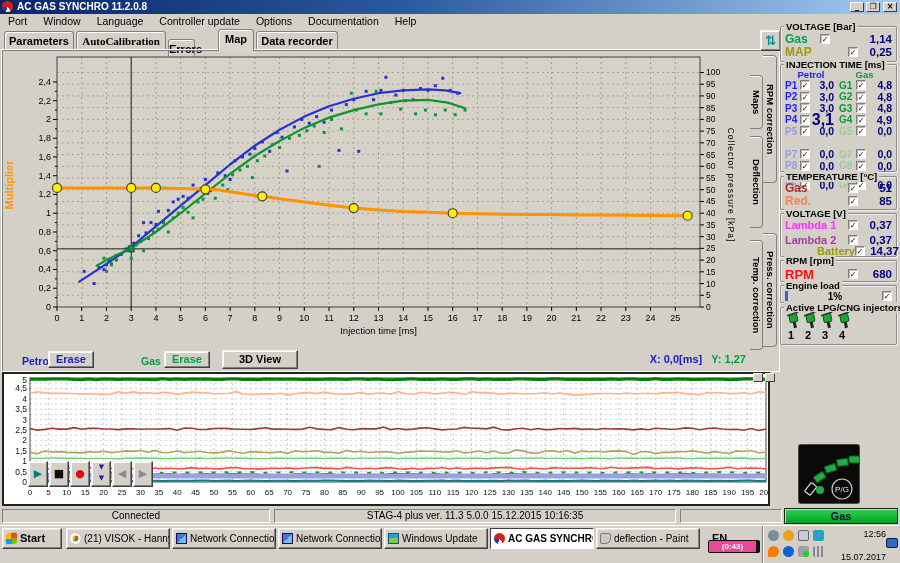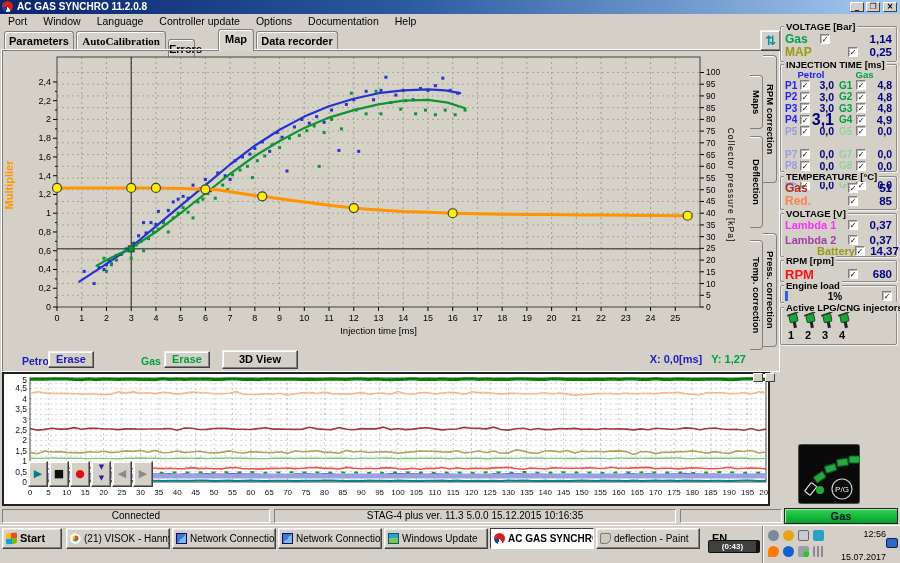--- a/index.html
+++ b/index.html
@@ -577,21 +577,21 @@
 
   <div class="abs" style="left:784px;top:508px;width:114px;height:16px;background:linear-gradient(180deg,#35d055,#00a428);border:1px solid #222;box-shadow:inset 1px 1px 0 #9fe8af;text-align:center;font:bold 11px/14px 'Liberation Sans',sans-serif;color:#013">Gas</div>
 
   <div class="taskbar" id="taskbar">
     <div class="task" style="left:2px;width:60px;font-weight:bold;font-size:11px">
       <span class="ticon" style="background:conic-gradient(#e34f26 0 25%,#7fba00 25% 50%,#00a4ef 50% 75%,#ffb900 75%);border-radius:2px;transform:skewY(-6deg)"></span>
       <span>Start</span>
     </div>
     <span class="abs" style="left:712px;top:6px;font:bold 11px 'Liberation Sans',sans-serif">EN</span>
     <div class="abs" style="left:708px;top:14px;width:52px;height:13px;background:#111;border-radius:2px;padding:1px 4px 1px 1px">
-      <div style="width:100%;height:100%;background:#404040;text-align:center;font:bold 8px/11px 'Liberation Sans',sans-serif;color:#fff">(0:43)</div>
+      <div style="width:100%;height:100%;background:#ec4899;text-align:center;font:bold 8px/11px 'Liberation Sans',sans-serif;color:#fff">(0:43)</div>
     </div>
     <div class="abs" style="left:762px;top:0;width:1px;height:38px;background:#808080;box-shadow:1px 0 0 #fff"></div>
     <div class="abs" style="left:830px;top:4px;width:56px">
       <div class="clockline">12:56</div>
       <div class="clockline" style="margin-top:14px">15.07.2017</div>
     </div>
     <div class="abs" style="left:886px;top:12px;width:12px;height:10px;background:#2a6ad0;border:1px solid #123;border-radius:2px"></div>
   <div class="task" style="left: 66px; width: 104px;"><span class="ticon icon-chrome"></span><span>(21) VISOK - Hannya | ...</span></div>
       <div class="task" style="left: 172px; width: 104px;"><span class="ticon icon-network"></span><span>Network Connections</span></div>
       <div class="task" style="left: 278px; width: 104px;"><span class="ticon icon-network"></span><span>Network Connections</span></div>

